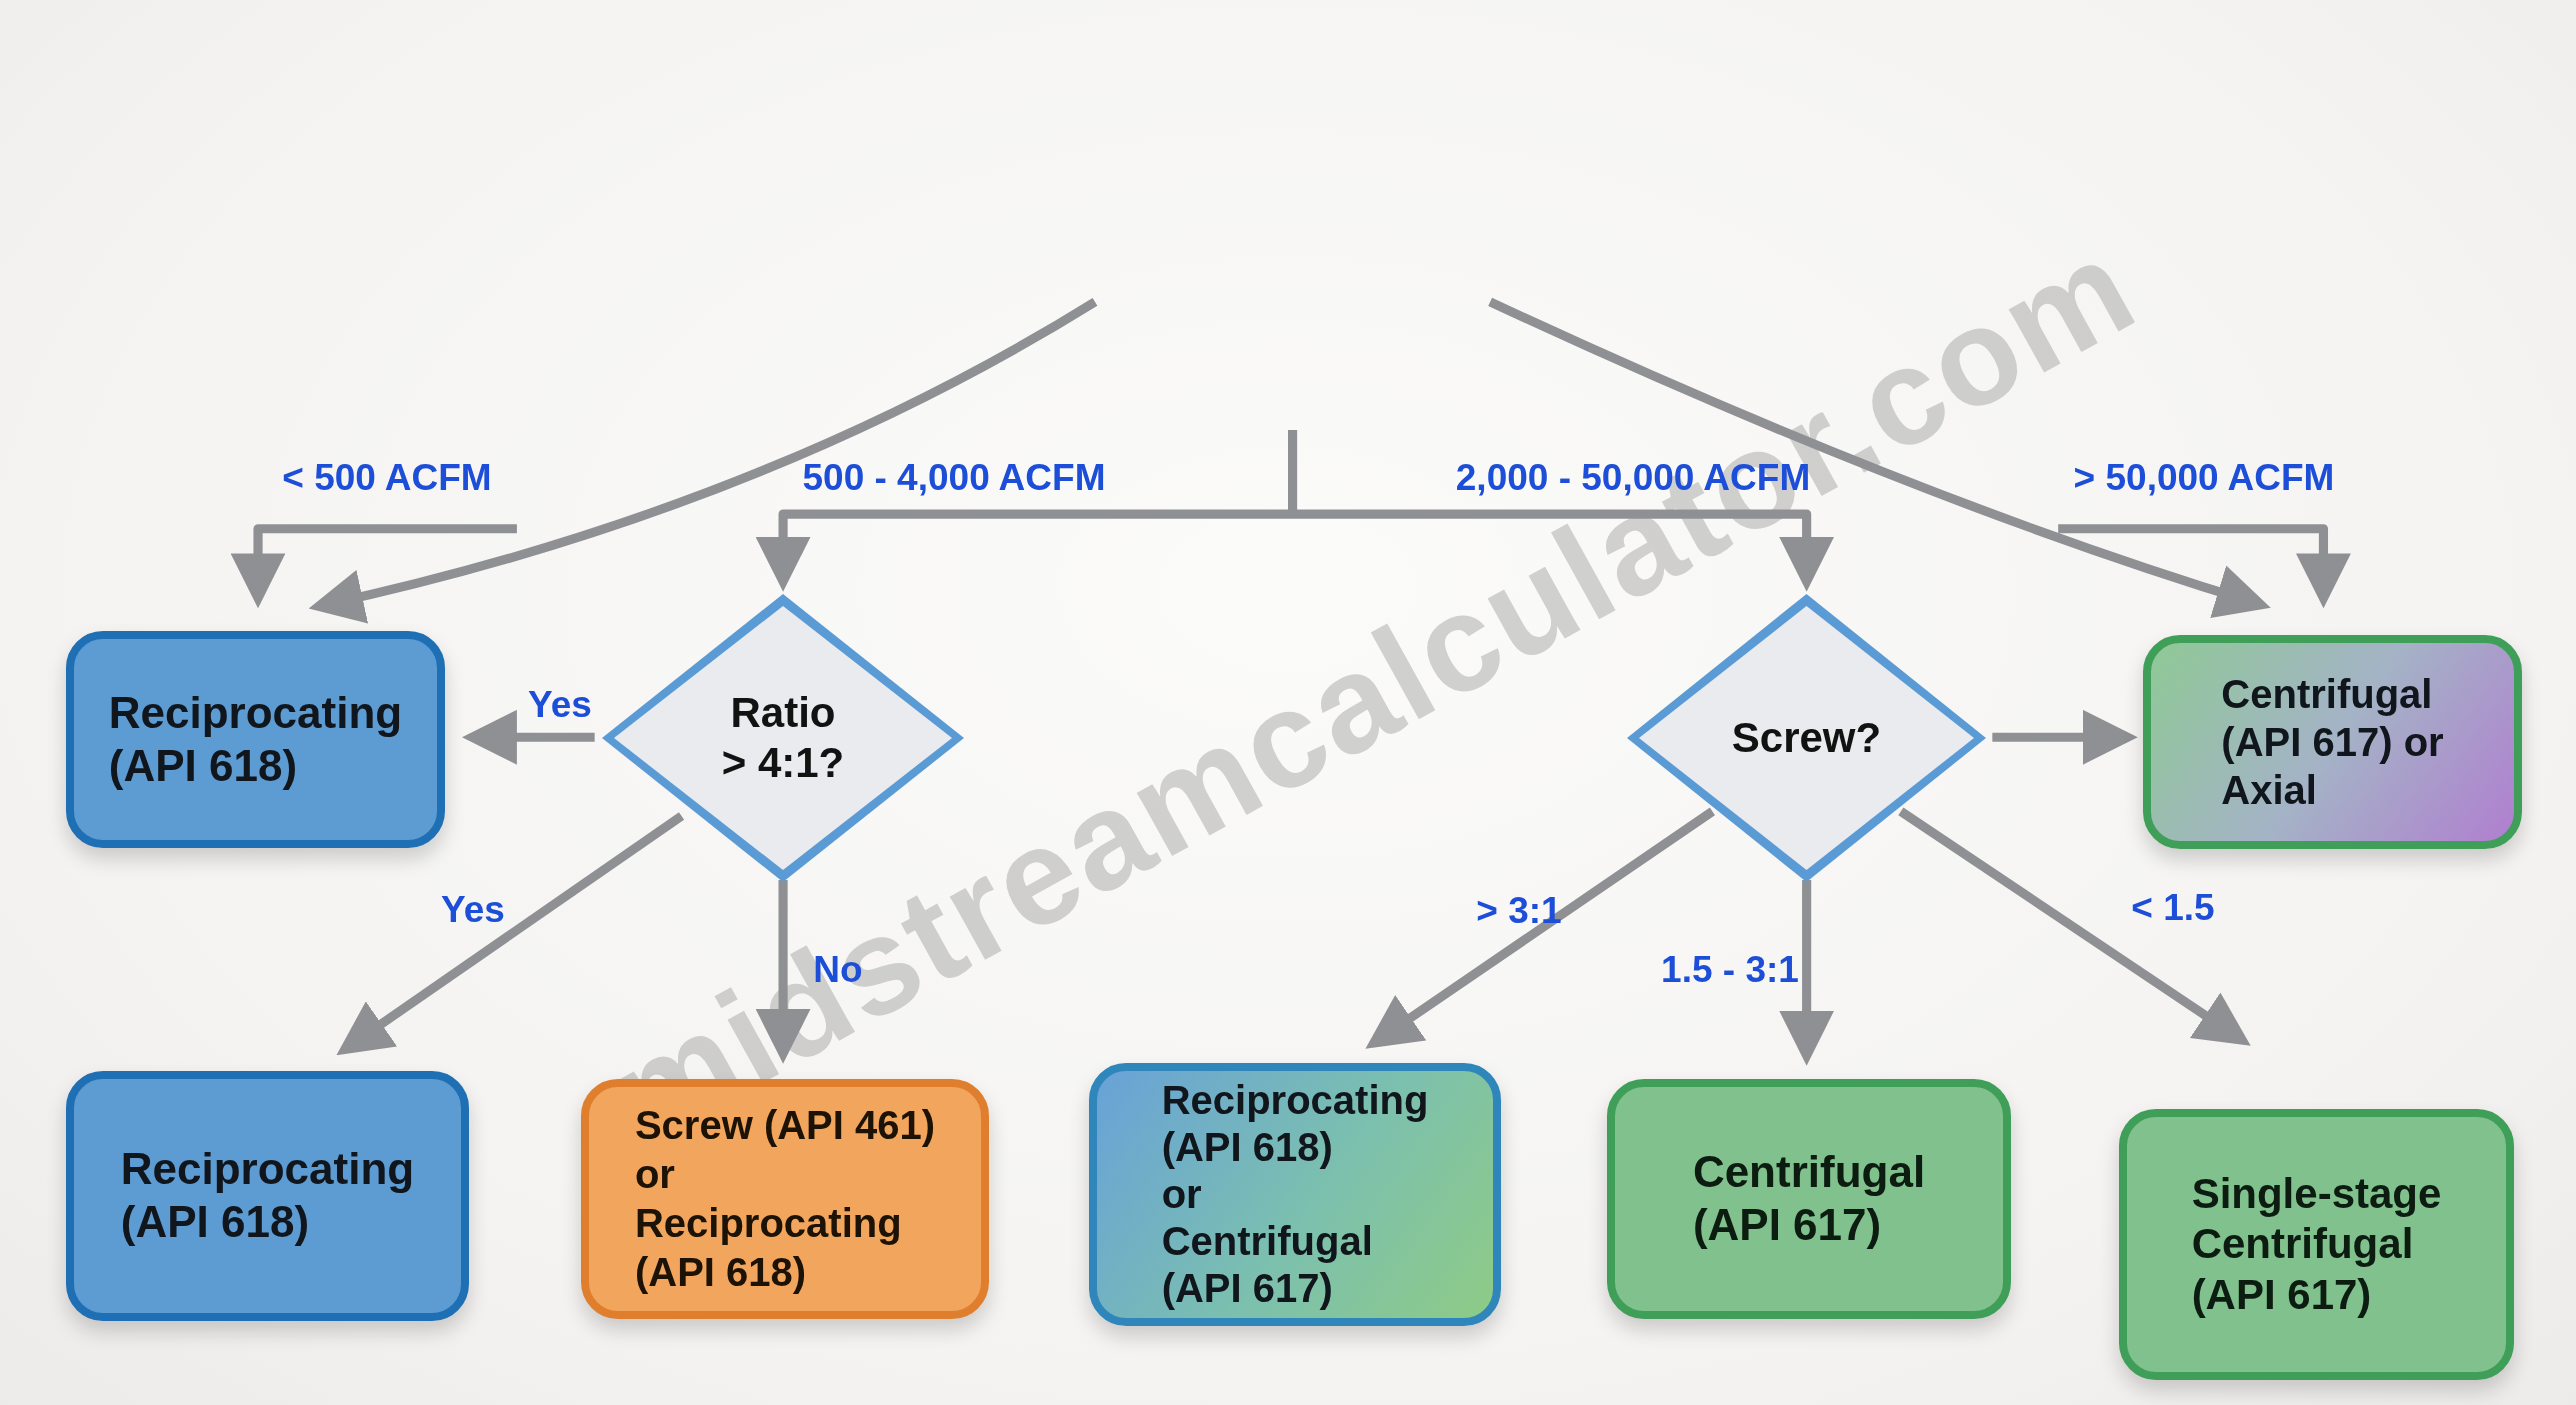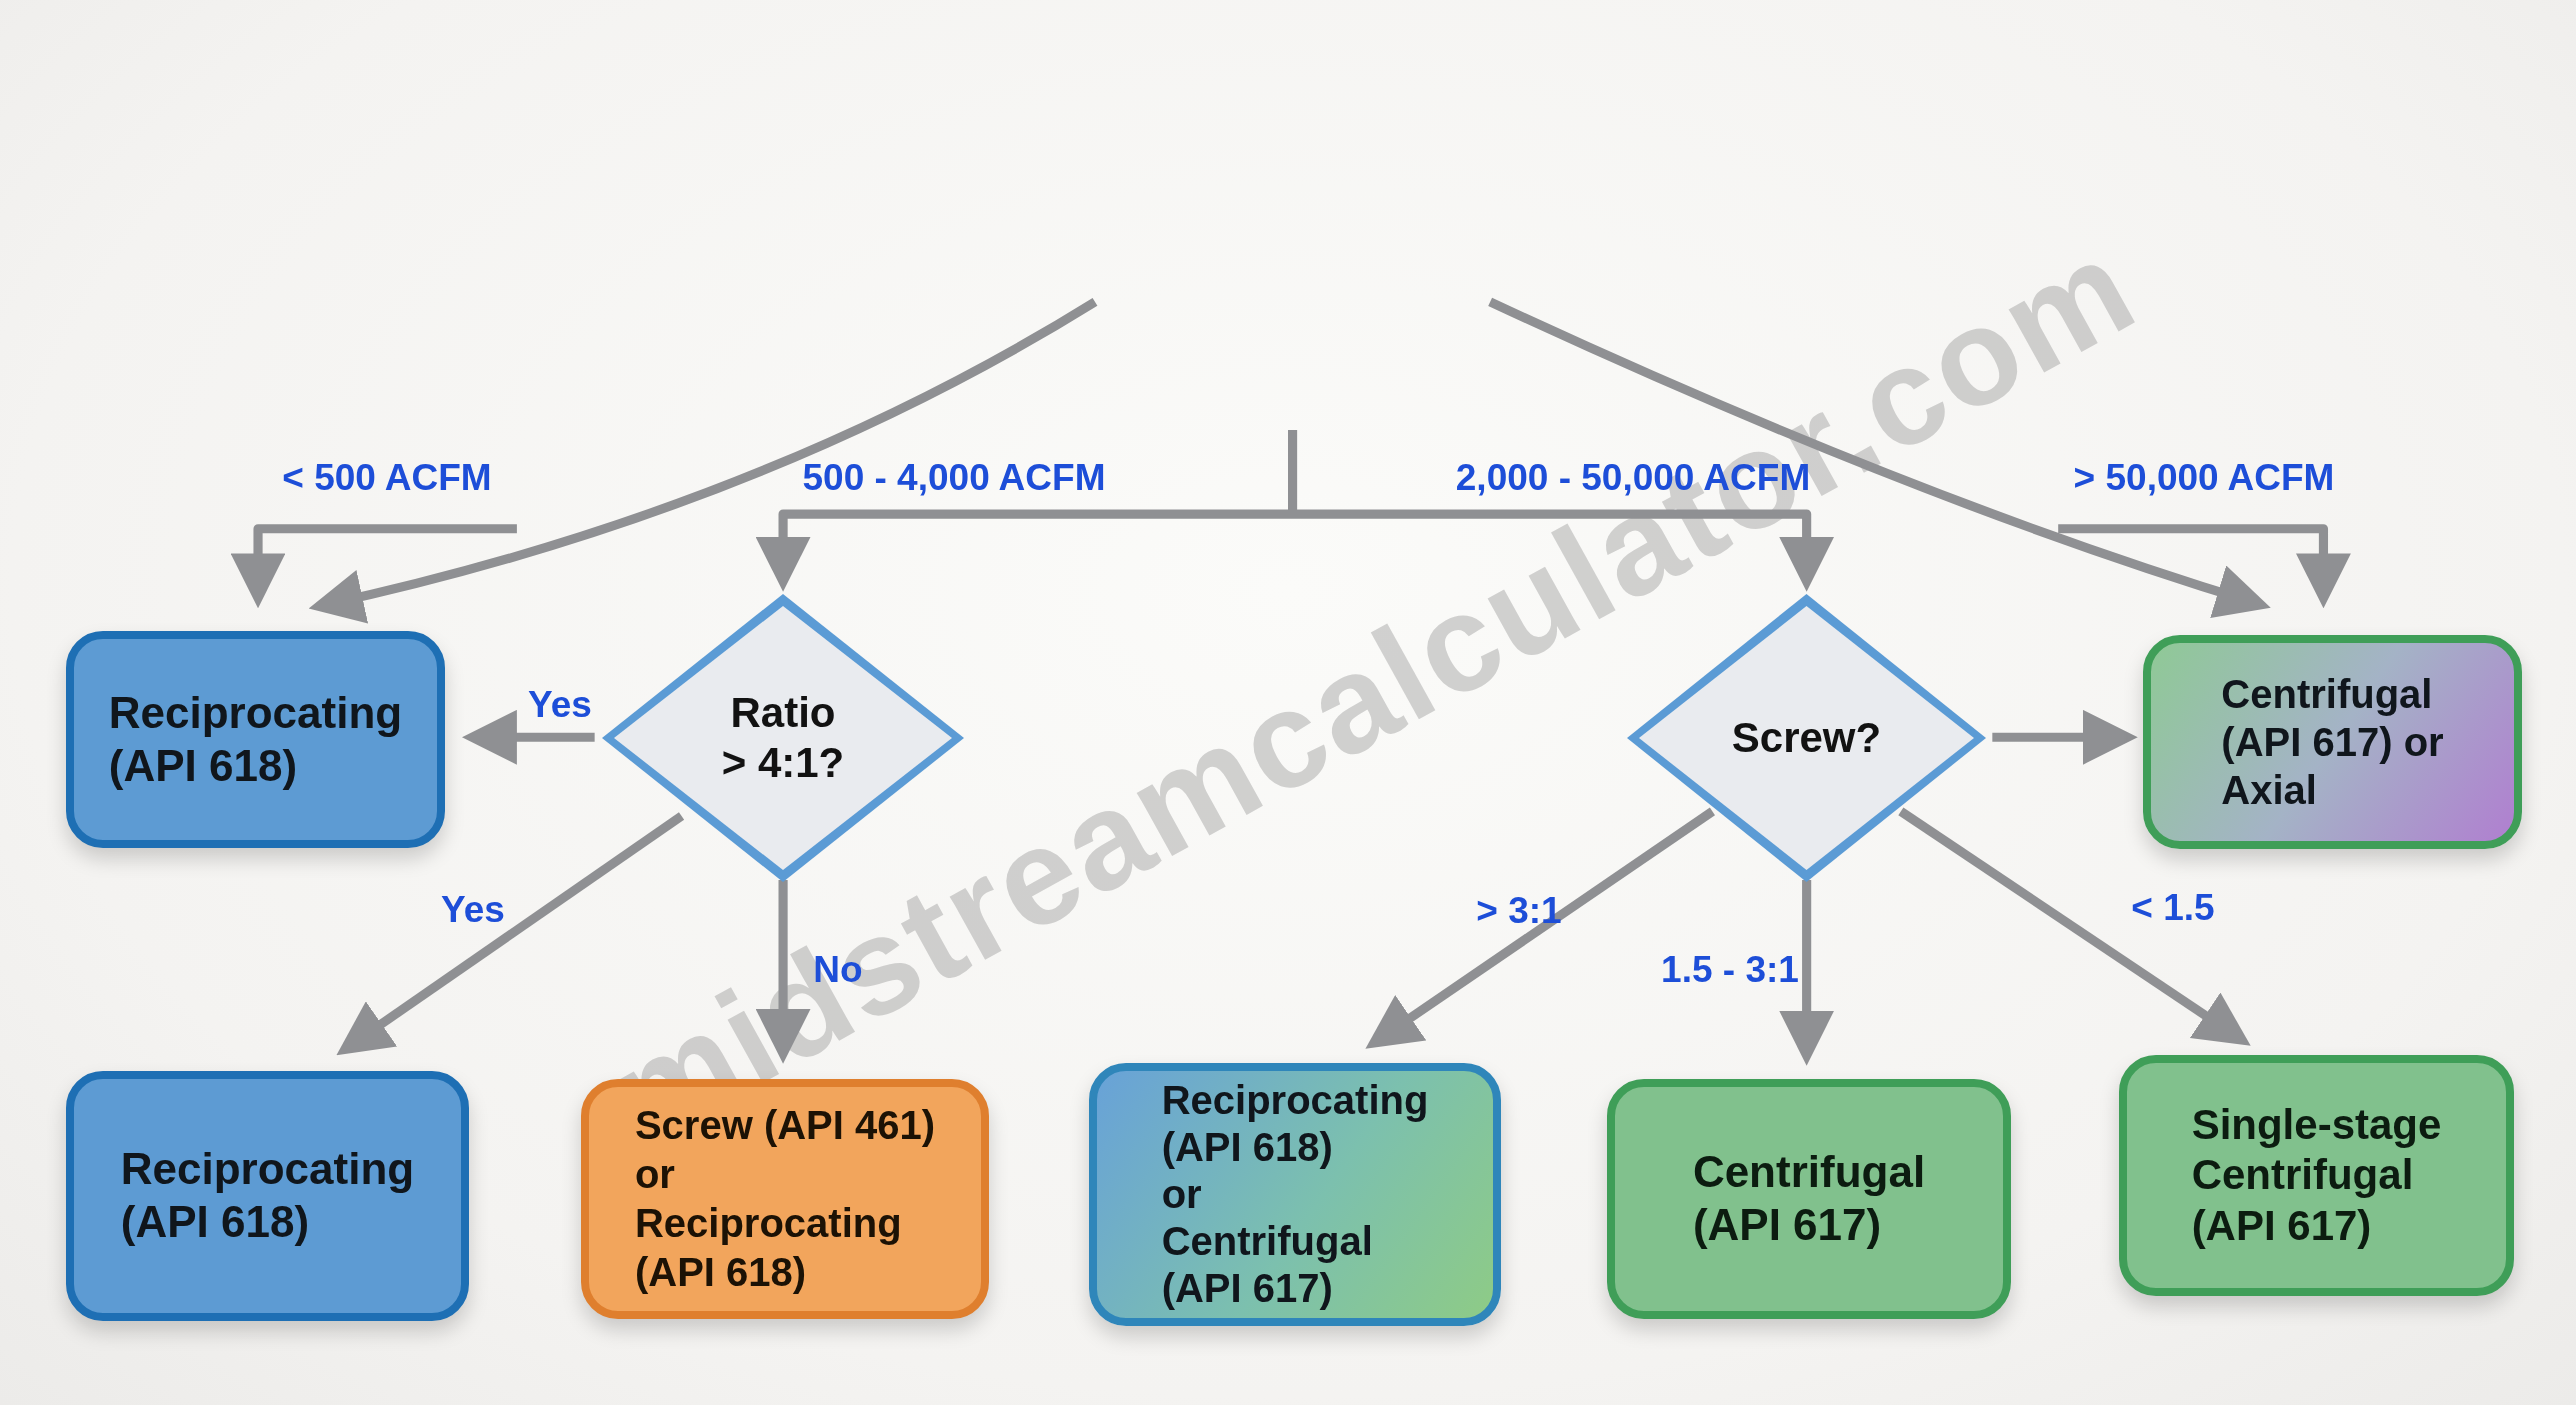--- a/index.html
+++ b/index.html
@@ -144,21 +144,21 @@
 or
 Centrifugal
 (API 617)</div>
   </div>
 
   <div class="box green" style="left:1607px;top:1079px;width:404px;height:240px;font-size:44px">
     <div class="multiline">Centrifugal
 (API 617)</div>
   </div>
 
-  <div class="box green" style="left:2119px;top:1055px;width:395px;height:241px;font-size:42px">
+  <div class="box green" style="left:2119px;top:1109px;width:395px;height:271px;font-size:42px">
     <div class="multiline">Single-stage
 Centrifugal
 (API 617)</div>
   </div>
 
   <div class="lbl" style="left:373px;top:478px">&lt; 500 ACFM</div>
   <div class="lbl" style="left:940px;top:478px">500 - 4,000 ACFM</div>
   <div class="lbl" style="left:1619px;top:478px">2,000 - 50,000 ACFM</div>
   <div class="lbl" style="left:2190px;top:478px">&gt; 50,000 ACFM</div>
 

